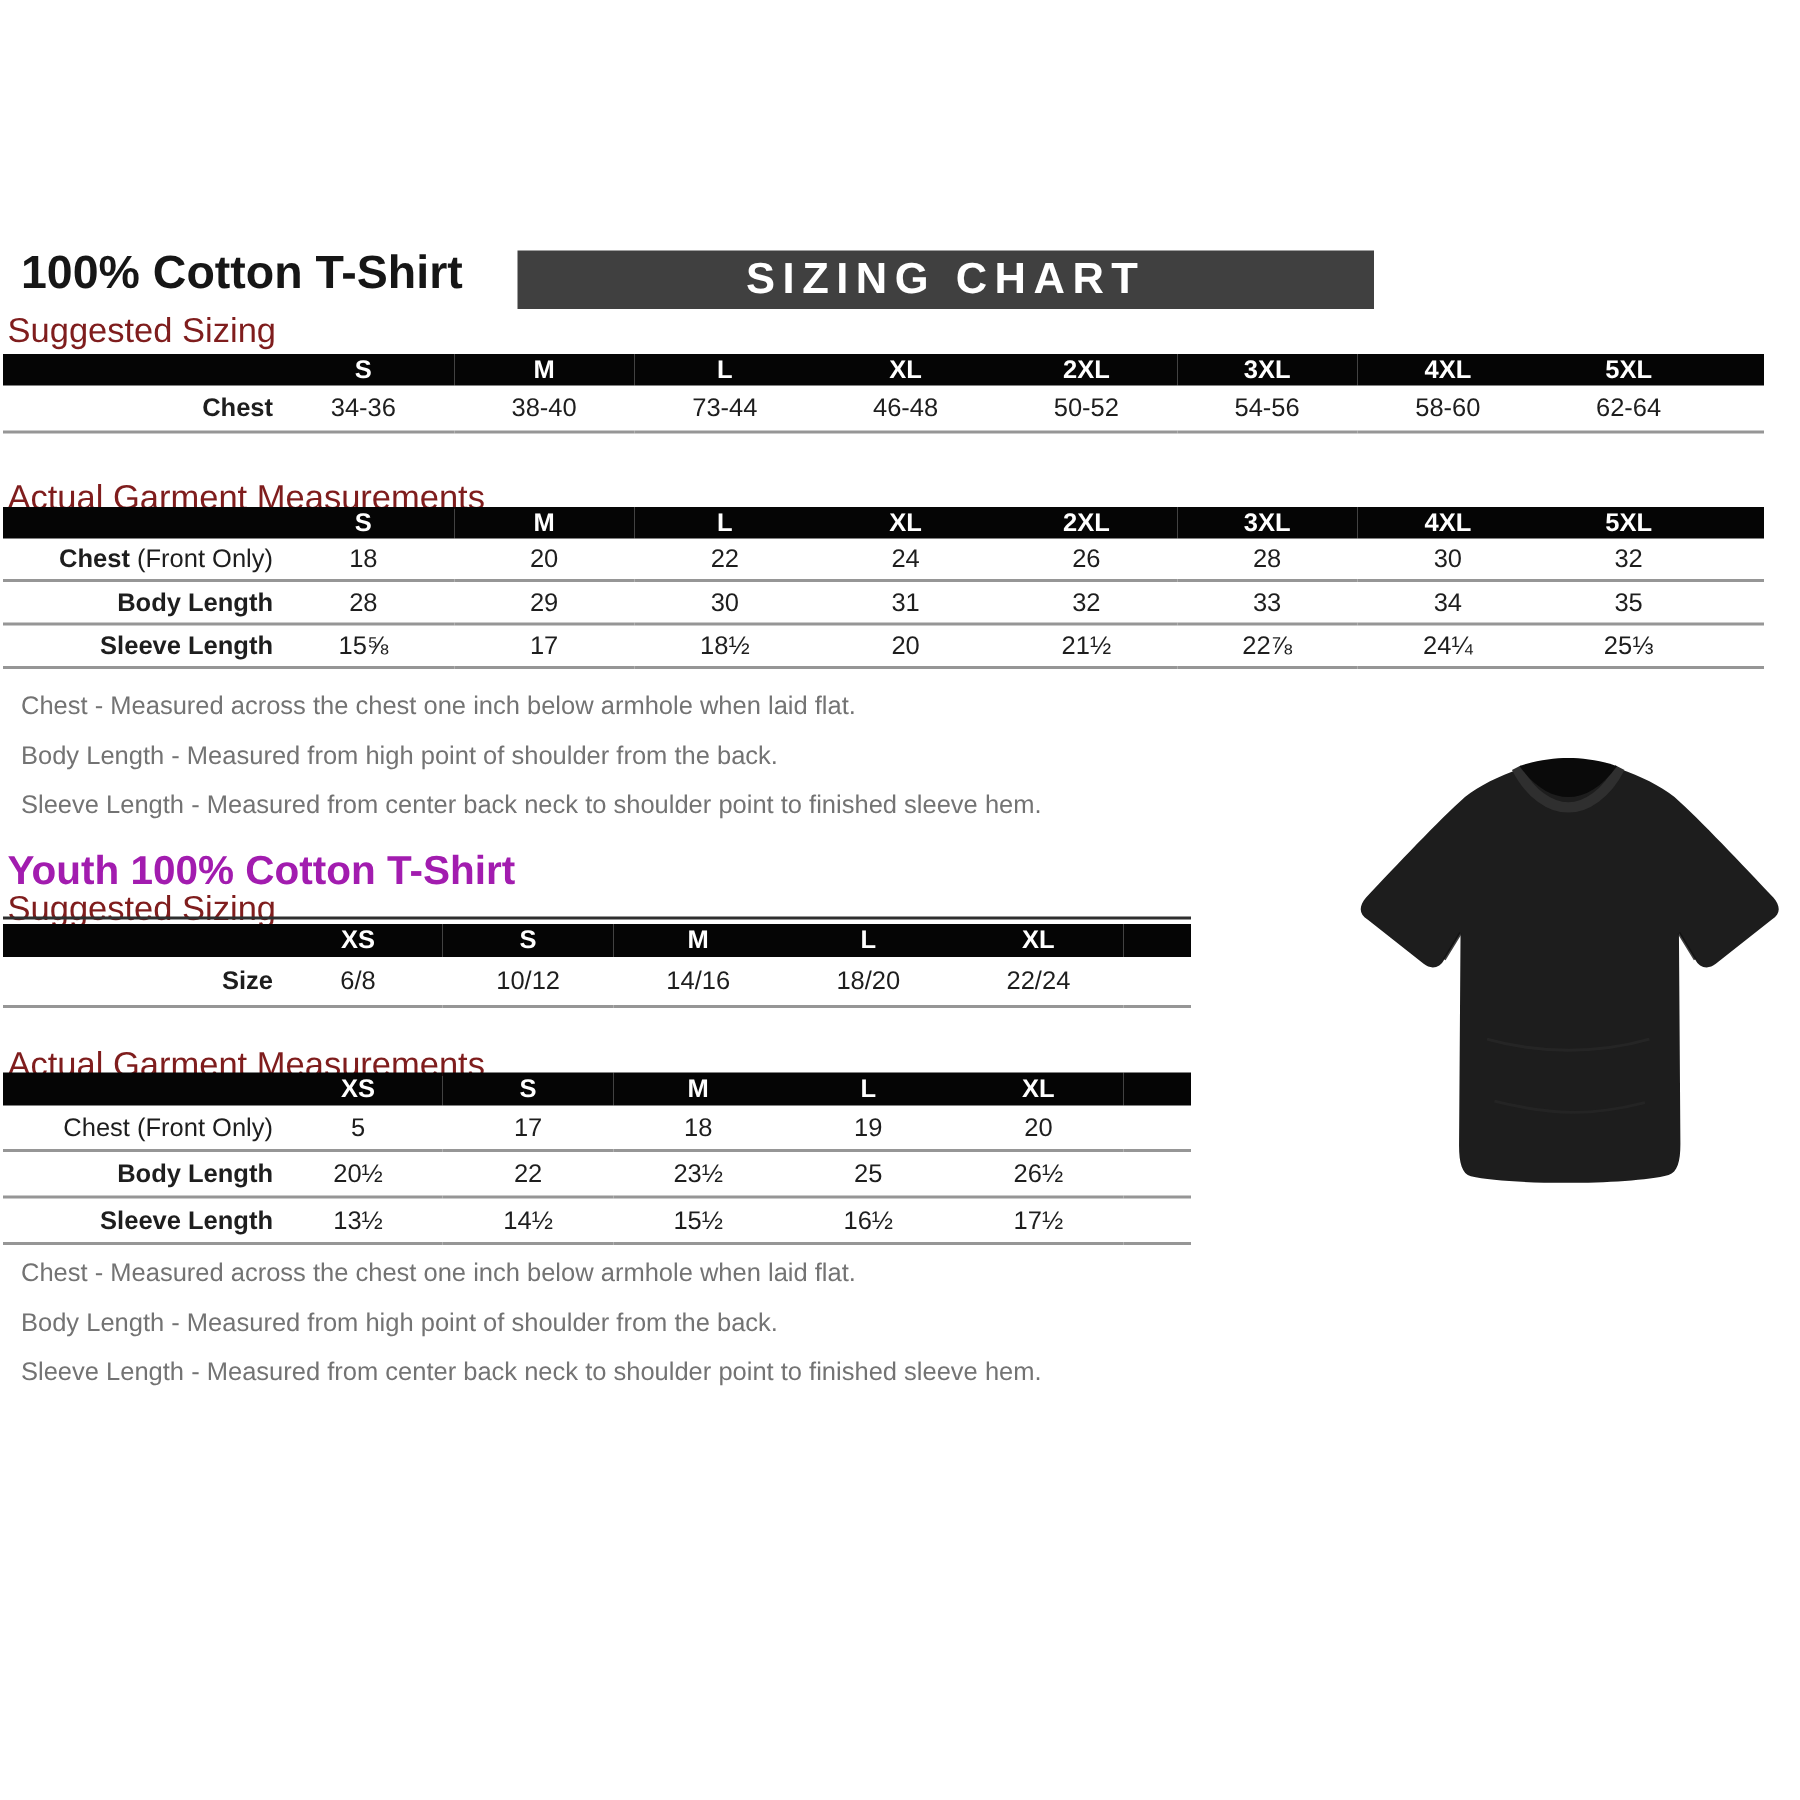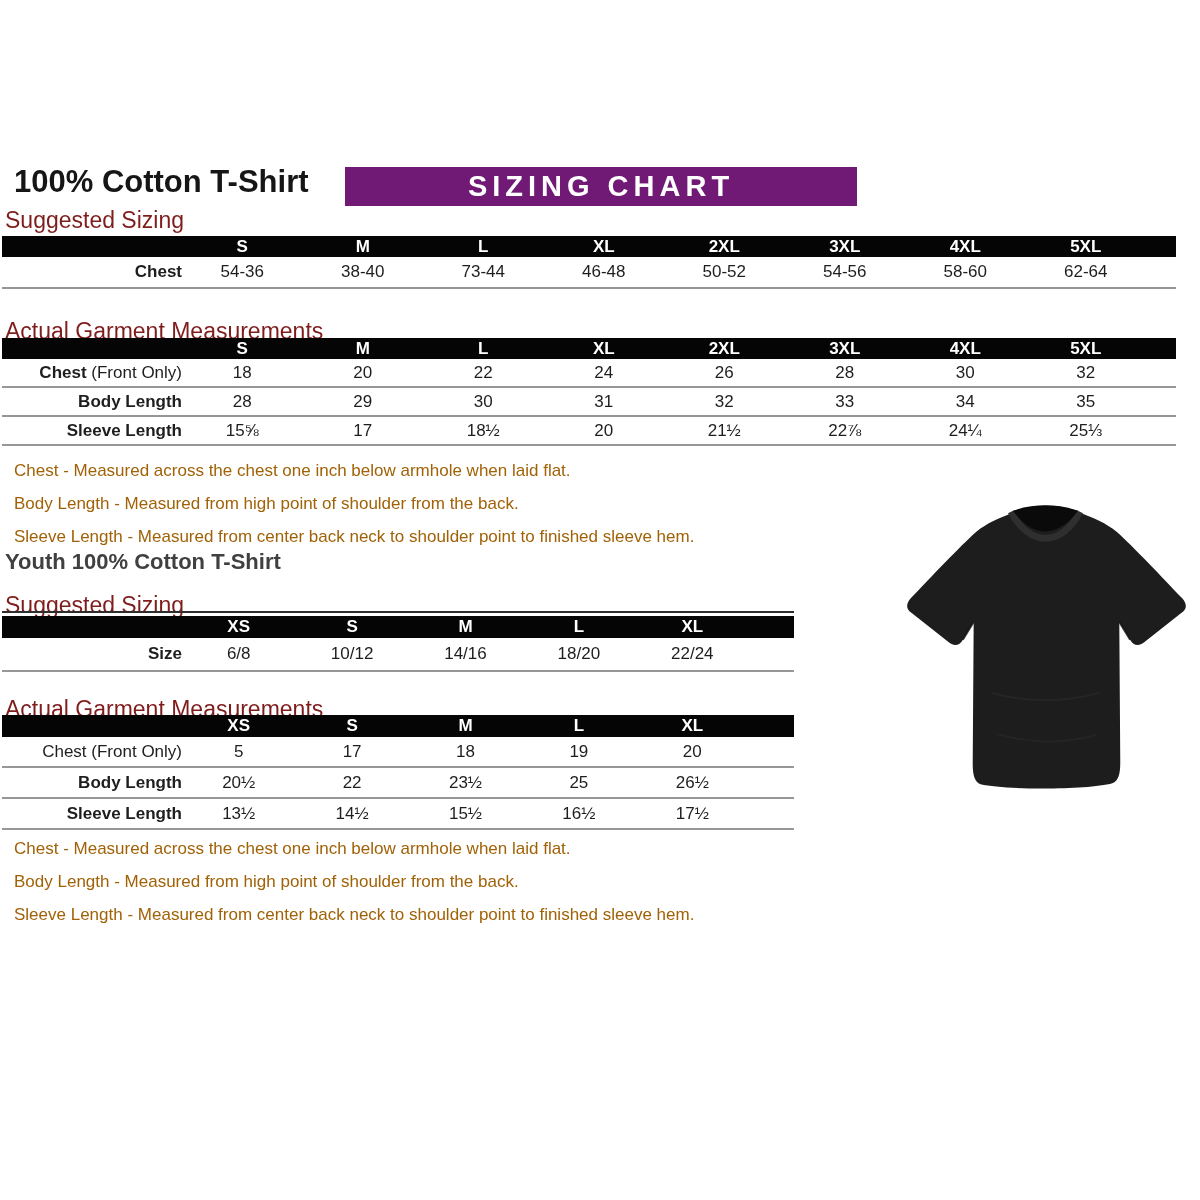--- a/index.html
+++ b/index.html
@@ -20,22 +20,22 @@
   
   .main-title {
     left: 14px; top: 164px;
     font-size: 31px;
     font-weight: bold;
     color: #161616;
     white-space: nowrap;
   }
   .banner {
     left: 345px; top: 167px;
-    width: 512px; height: 39px;
-    background: #701a75;
+    width: 571px; height: 39px;
+    background: #404040;
     color: #ffffff;
     font-size: 29px;
     font-weight: bold;
     letter-spacing: 5px;
     text-align: center;
     line-height: 39px;
     white-space: nowrap;
   }
 
   
@@ -94,29 +94,29 @@
   .t-adult-sug th { height: 21px; }
   .t-adult-sug td { height: 30px; }
   .t-adult-act th { height: 21px; }
   .t-adult-act td { height: 27px; }
   .t-youth-sug th { height: 22px; }
   .t-youth-sug td { height: 32px; }
   .t-youth-act th { height: 22px; }
   .t-youth-act td { height: 29px; }
 
   
-  .notes { font-size: 17px; color: #a16207; }
+  .notes { font-size: 17px; color: #737373; }
   .note-line { margin-bottom: 13px; white-space: nowrap; }
 
   
   .youth-title {
-    left: 5px; top: 549px;
-    font-size: 22px;
+    left: 5px; top: 565px;
+    font-size: 27px;
     font-weight: bold;
-    color: #404040;
+    color: #a21caf;
     white-space: nowrap;
   }
 
   
   #lbl-sug-1 { left: 5px; top: 207px; }
   #tbl-adult-sug { left: 2px; top: 236px; }
   #lbl-act-1 { left: 5px; top: 318px; }
   #tbl-adult-act { left: 2px; top: 338px; }
   #notes-adult { left: 14px; top: 461px; }
   #lbl-sug-2 { left: 5px; top: 592px; }
@@ -147,21 +147,21 @@
         <th>2XL</th>
         <th>3XL</th>
         <th>4XL</th>
         <th>5XL</th>
         <th class="filler-col"></th>
       </tr>
     </thead>
     <tbody>
       <tr>
         <td class="label-col"><b>Chest</b></td>
-        <td>54-36</td>
+        <td>34-36</td>
         <td>38-40</td>
         <td>73-44</td>
         <td>46-48</td>
         <td>50-52</td>
         <td>54-56</td>
         <td>58-60</td>
         <td>62-64</td>
         <td class="filler-col"></td>
       </tr>
     </tbody>

